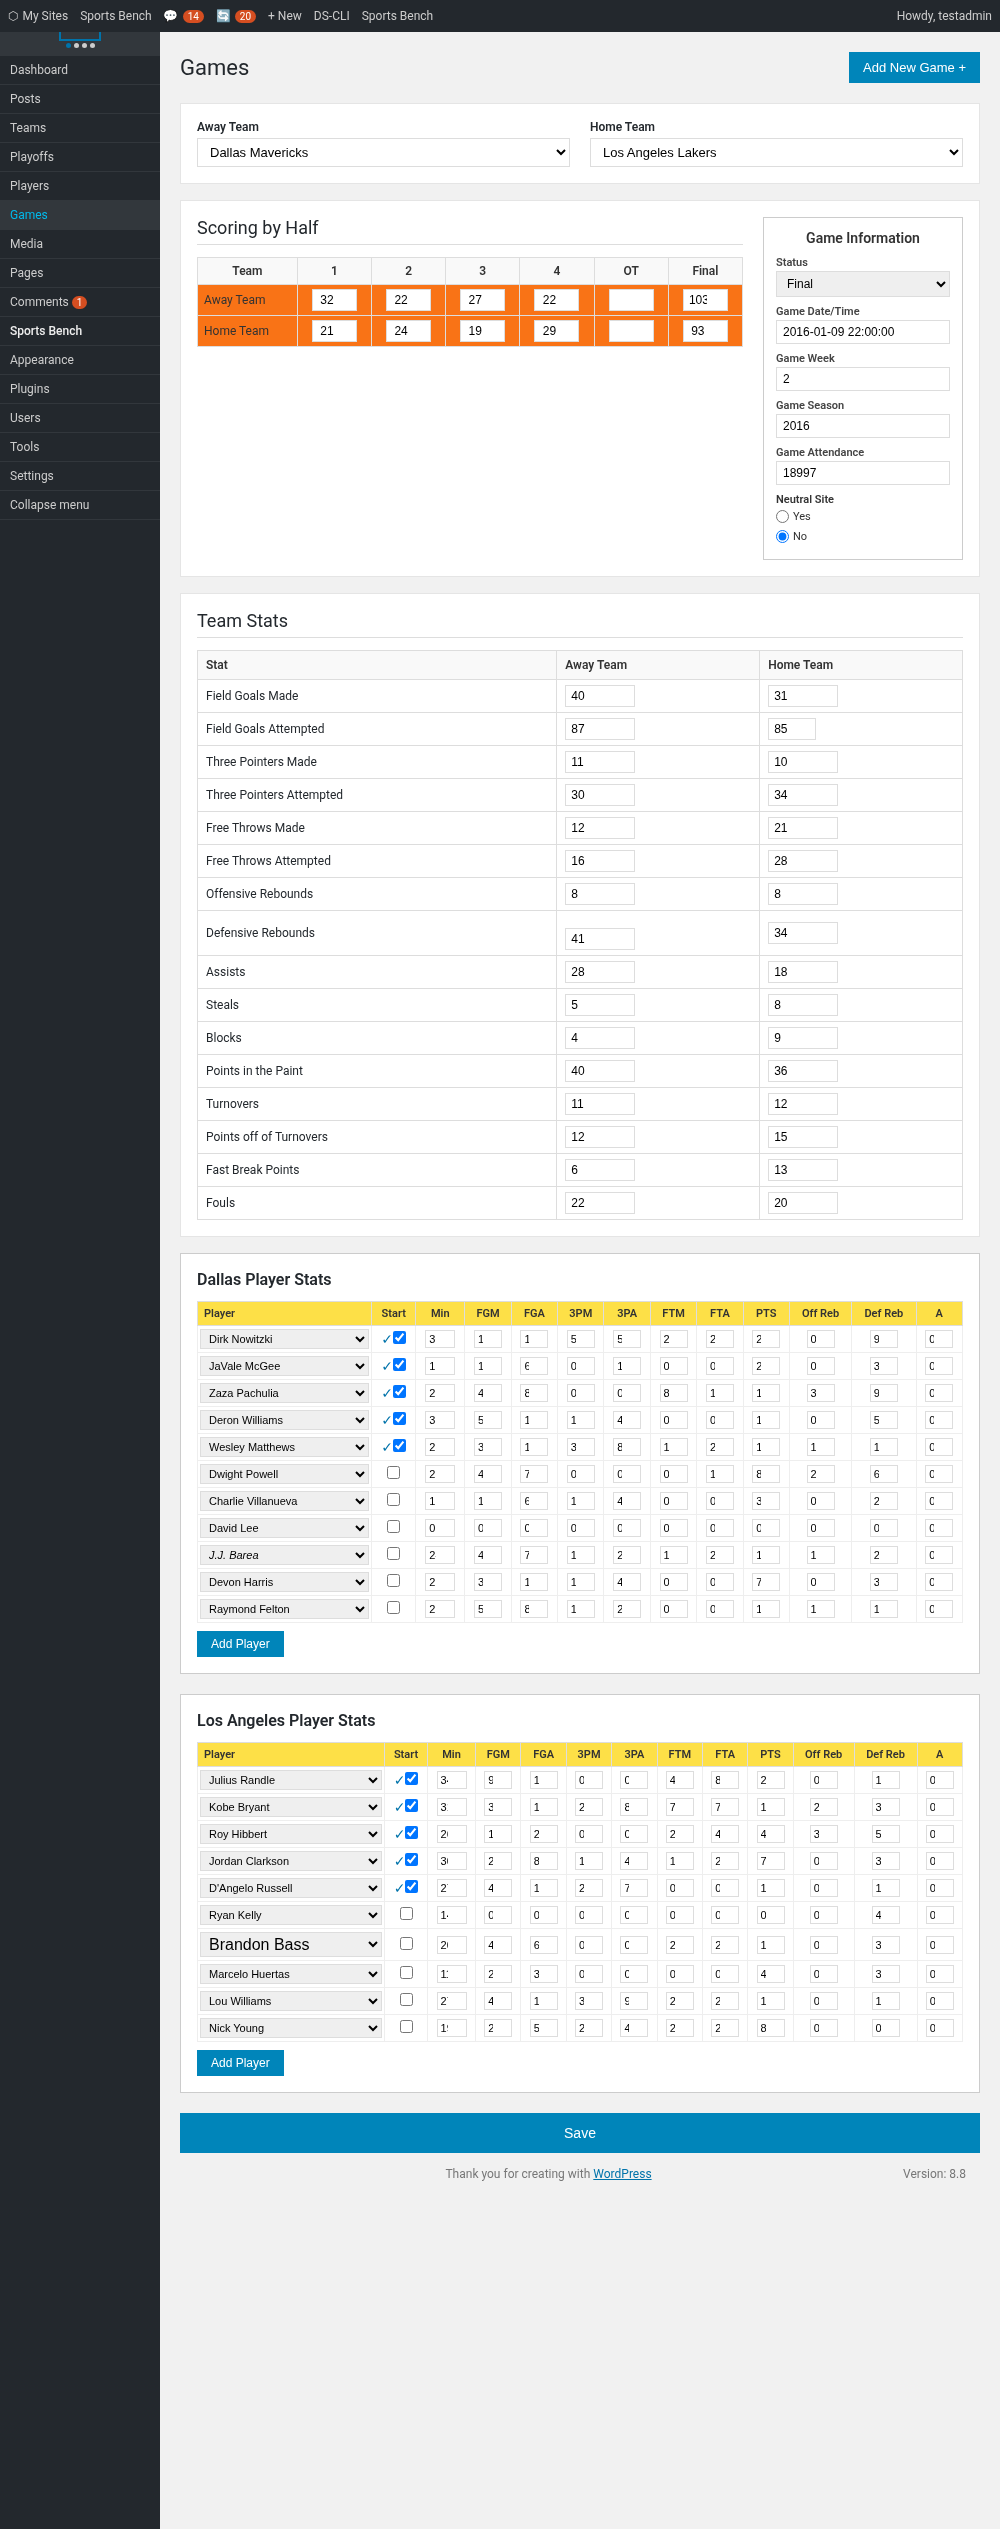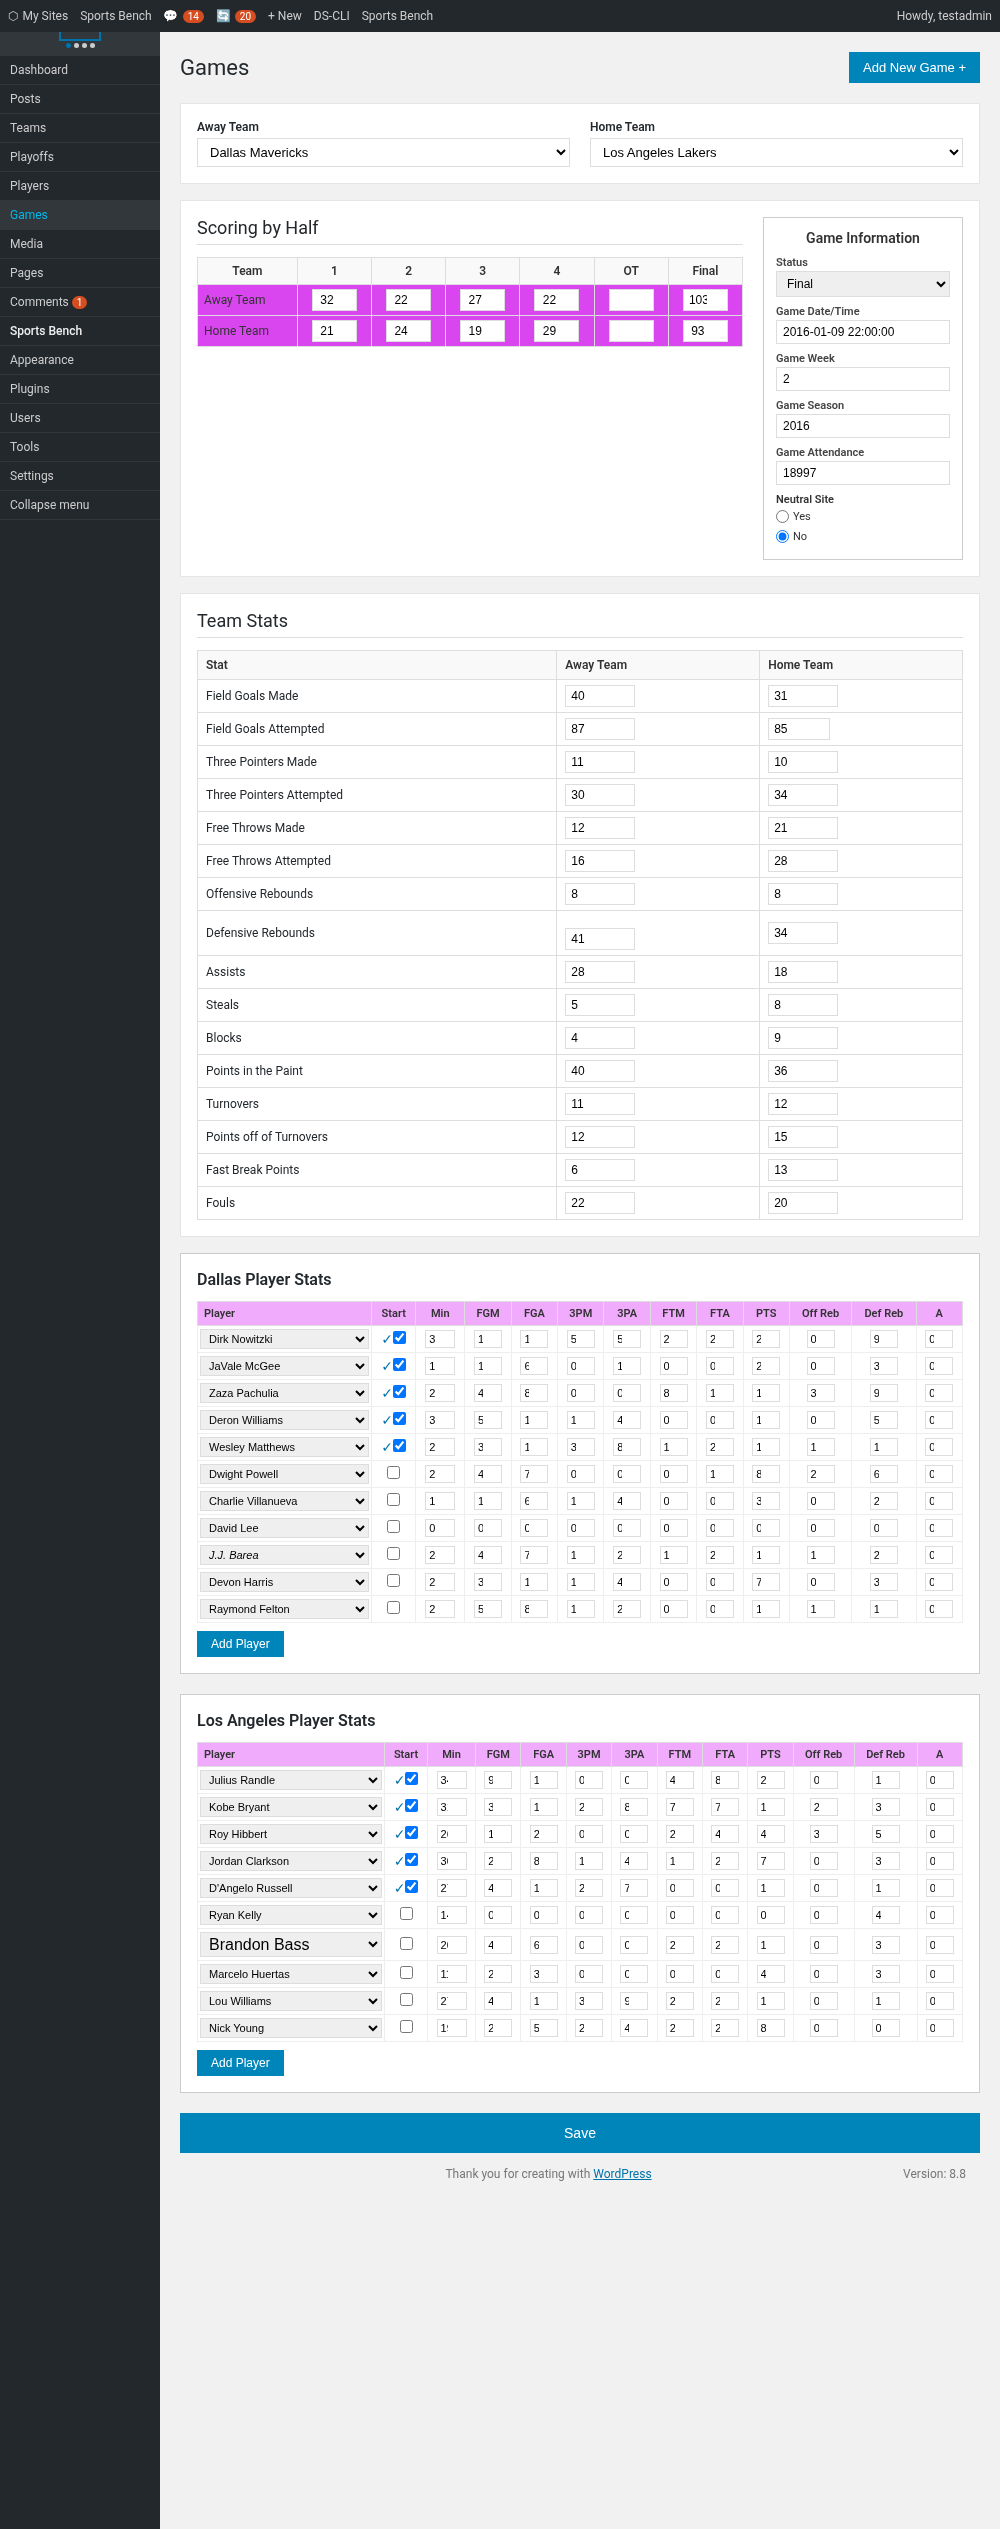--- a/index.html
+++ b/index.html
@@ -62,39 +62,39 @@
     .form-group select, .form-group input { width: 100%; padding: 5px 8px; border: 1px solid #ddd; background: white; font-size: 13px; }
 
     
     .section-title { font-size: 18px; font-weight: 400; margin-bottom: 12px; color: #23282d; border-bottom: 1px solid #ddd; padding-bottom: 6px; }
 
     .scoring-game-info { display: flex; gap: 20px; align-items: flex-start; }
     .scoring-table-wrap { flex: 1; }
     .game-info-box { width: 200px; border: 1px solid #ccc; padding: 12px; background: white; }
     .game-info-box h3 { font-size: 14px; font-weight: 600; margin-bottom: 10px; text-align: center; }
 
-    table.scoring-table { width: 100%; border-collapse: collapse; background: #d946ef; }
+    table.scoring-table { width: 100%; border-collapse: collapse; background: #f97316; }
     table.scoring-table th { background: #f9f9f9; padding: 6px 8px; text-align: center; font-size: 12px; font-weight: 600; border: 1px solid #ddd; }
     table.scoring-table td { padding: 4px 6px; border: 1px solid #ddd; text-align: center; }
     table.scoring-table td:first-child { text-align: left; font-size: 12px; }
     table.scoring-table input[type=number] { width: 45px; padding: 3px 5px; border: 1px solid #ddd; text-align: center; font-size: 12px; }
 
     
     table.stats-table { width: 100%; border-collapse: collapse; background: white; margin-top: 10px; }
     table.stats-table th { background: #f9f9f9; padding: 7px 8px; text-align: left; font-size: 12px; font-weight: 600; border: 1px solid #ddd; }
     table.stats-table td { padding: 5px 8px; border: 1px solid #ddd; font-size: 12px; }
     table.stats-table td:first-child { color: #23282d; }
     table.stats-table input[type=number] { width: 70px; padding: 3px 5px; border: 1px solid #ddd; font-size: 12px; }
 
     
     .player-stats-section { background: white; border: 1px solid #ccc; padding: 16px; margin-bottom: 20px; }
     .player-stats-section h2 { font-size: 16px; font-weight: 600; margin-bottom: 12px; color: #23282d; }
 
     table.player-table { width: 100%; border-collapse: collapse; font-size: 11px; }
-    table.player-table th { background: #f0abfc; padding: 5px 3px; text-align: center; font-size: 11px; font-weight: 600; border: 1px solid #ddd; }
+    table.player-table th { background: #fde047; padding: 5px 3px; text-align: center; font-size: 11px; font-weight: 600; border: 1px solid #ddd; }
     table.player-table th:first-child { text-align: left; padding-left: 6px; }
     table.player-table td { padding: 3px 2px; border: 1px solid #eee; text-align: center; vertical-align: middle; }
     table.player-table td:first-child { text-align: left; }
     table.player-table input[type=number] { width: 30px; padding: 2px 3px; border: 1px solid #ddd; text-align: center; font-size: 11px; }
     table.player-table select { width: 100%; padding: 2px 4px; border: 1px solid #ddd; font-size: 11px; }
 
     .add-player-btn {
       background: #0085ba;
       color: white;
       border: none;
@@ -333,21 +333,21 @@
       </thead>
       <tbody id="team-stats-body">
           <tr>
       <td>Field Goals Made</td>
       <td><input type="number" value="40" style="width: 70px; padding: 3px 5px; border: 1px solid rgb(221, 221, 221); font-size: 12px;"></td>
       <td><input type="number" value="31" style="width: 70px; padding: 3px 5px; border: 1px solid rgb(221, 221, 221); font-size: 12px;"></td>
     </tr>
           <tr>
       <td>Field Goals Attempted</td>
       <td><input type="number" value="87" style="width: 70px; padding: 3px 5px; border: 1px solid rgb(221, 221, 221); font-size: 12px;"></td>
-      <td><input type="number" value="85" style="width: 62px; padding: 3px 5px; border: 1px solid rgb(221, 221, 221); font-size: 12px;"></td>
+      <td><input type="number" value="85" style="width: 48px; padding: 3px 5px; border: 1px solid rgb(221, 221, 221); font-size: 12px;"></td>
     </tr>
           <tr>
       <td>Three Pointers Made</td>
       <td><input type="number" value="11" style="width: 70px; padding: 3px 5px; border: 1px solid rgb(221, 221, 221); font-size: 12px;"></td>
       <td><input type="number" value="10" style="width: 70px; padding: 3px 5px; border: 1px solid rgb(221, 221, 221); font-size: 12px;"></td>
     </tr>
           <tr>
       <td>Three Pointers Attempted</td>
       <td><input type="number" value="30" style="width: 70px; padding: 3px 5px; border: 1px solid rgb(221, 221, 221); font-size: 12px;"></td>
       <td><input type="number" value="34" style="width: 70px; padding: 3px 5px; border: 1px solid rgb(221, 221, 221); font-size: 12px;"></td>

